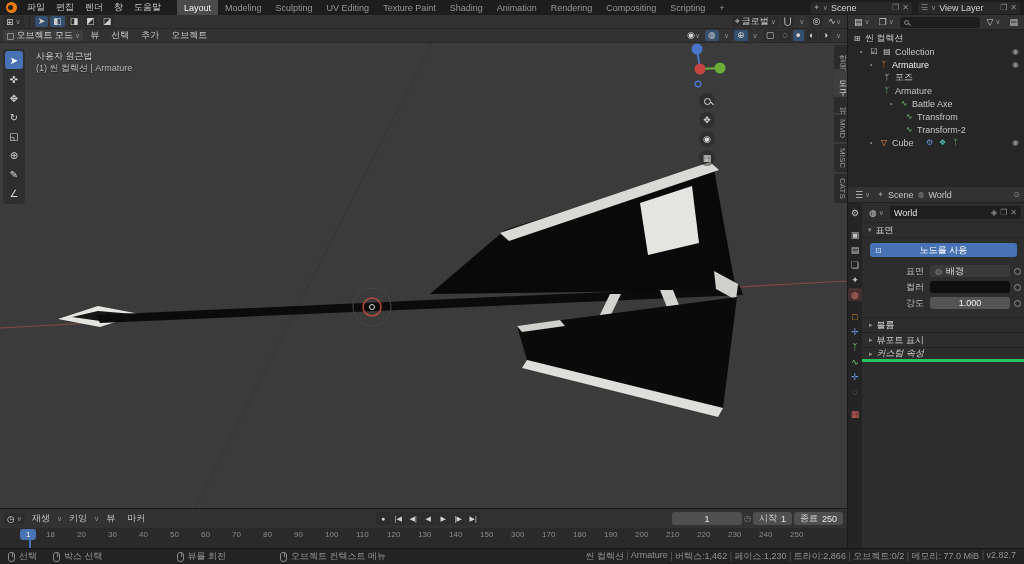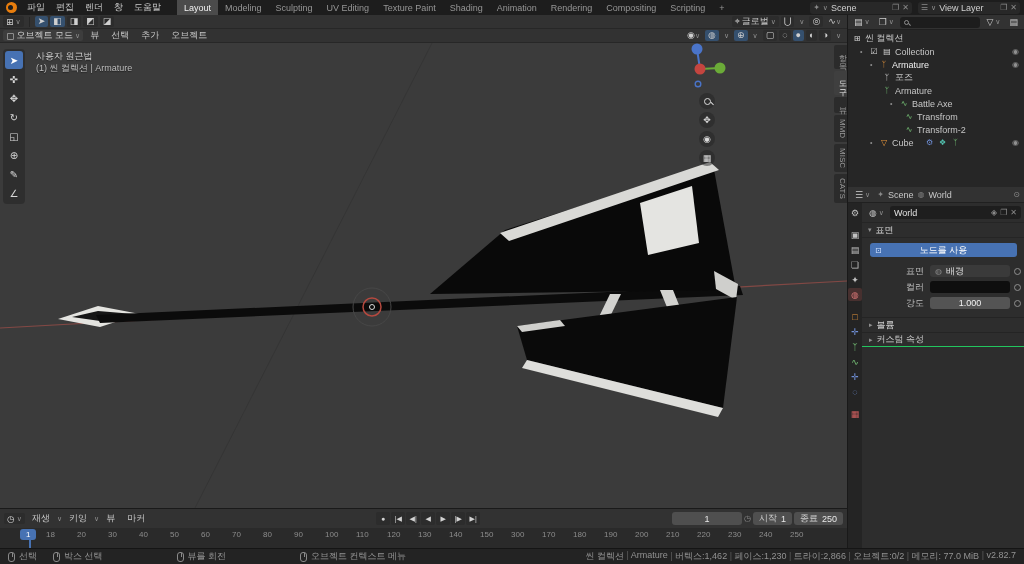--- a/index.html
+++ b/index.html
@@ -517,21 +517,25 @@
             <div class="pfield val">
               <span>1.000</span>
             </div>
             <span class="keydot"></span>
           </div>
           <div style="height:6px;"></div>
           <div class="cpanel">
             <span class="chev">▸</span>
             <span>볼륨</span>
           </div>
-          <div class="cpanel" style="border-bottom:1px solid #22c55e;">
+          <div class="cpanel">
+            <span class="chev">▸</span>
+            <span>뷰포트 표시</span>
+          </div>
+          <div class="cpanel" style="border-bottom:3px solid #22c55e;font-style:italic;">
             <span class="chev">▸</span>
             <span>커스텀 속성</span>
           </div>
         </div>
       </div>
     </div>
   </div>
 </div>
 
 <div class="statusbar">
@@ -540,21 +544,21 @@
     <span>선택</span>
   </div>
   <div class="hint">
     <span class="mouse"></span>
     <span>박스 선택</span>
   </div>
   <div class="hint" style="margin-left:58px;">
     <span class="mouse"></span>
     <span>뷰를 회전</span>
   </div>
-  <div class="hint" style="margin-left:58px;text-align:center;">
+  <div class="hint" style="margin-left:38px;text-align:center;">
     <span class="mouse"></span>
     <span>오브젝트 컨텍스트 메뉴</span>
   </div>
   <div class="stats">
     <span class="seg">씬 컬렉션</span>
     <span class="seg">Armature</span>
     <span class="seg">버텍스:1,462</span>
     <span class="seg">페이스:1,230</span>
     <span class="seg">트라이:2,866</span>
     <span class="seg">오브젝트:0/2</span>

